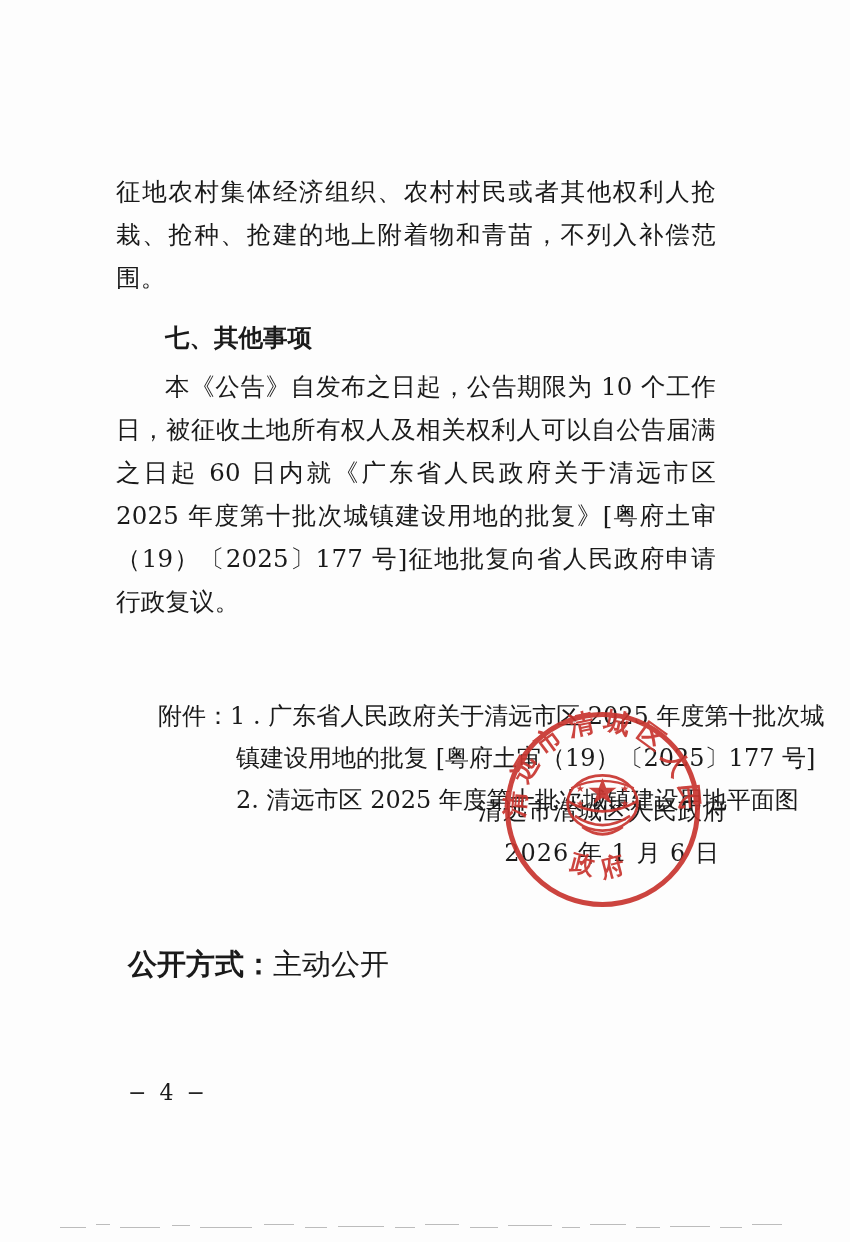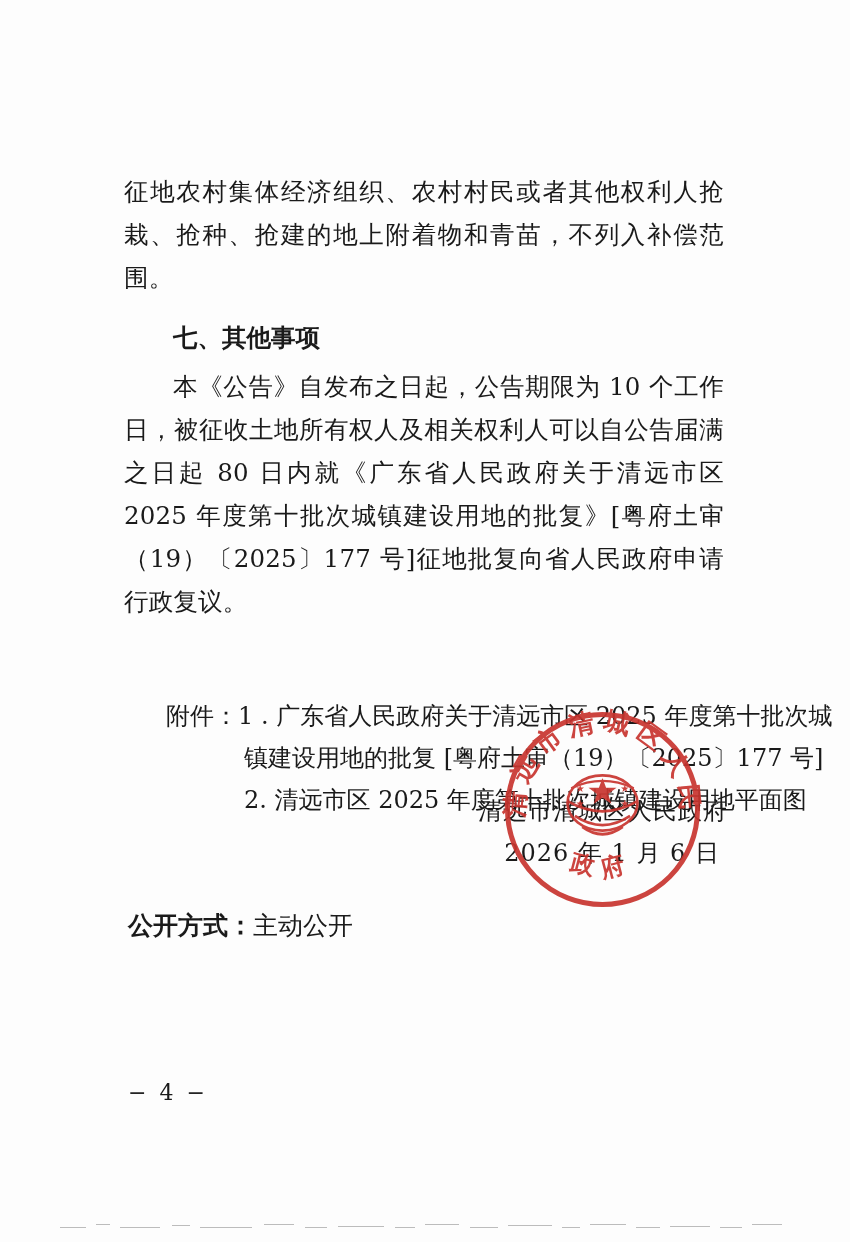--- a/index.html
+++ b/index.html
@@ -17,21 +17,21 @@
   }
 
   .page {
     position: absolute;
     inset: 0;
     background: #fdfdfd;
   }
 
   .content {
     position: absolute;
-    left: 124px;
+    left: 116px;
     top: 170px;
     width: 600px;
   }
 
   .para {
     font-size: 24.5px;
     line-height: 43px;
     letter-spacing: 0.2px;
     text-align: justify;
     margin: 0 0 0 0;
@@ -95,22 +95,22 @@
     width: 205px;
     height: 205px;
     pointer-events: none;
     opacity: 0.92;
   }
   .seal svg { display: block; }
 
   .publish {
     position: absolute;
     left: 128px;
-    top: 908px;
-    font-size: 25px;
+    top: 946px;
+    font-size: 29px;
     line-height: 36px;
   }
   .publish b {
     font-family: "DejaVu Sans", "Liberation Sans", sans-serif;
     font-weight: bold;
   }
 
   .page-number {
     position: absolute;
     left: 128px;
@@ -140,21 +140,21 @@
 <div class="page">
 
   <div class="content">
 
     <p class="para">征地农村集体经济组织、农村村民或者其他权利人抢栽、抢种、抢建的地上附着物和青苗，不列入补偿范围。</p>
 
     <div class="gap-small"></div>
 
     <h2 class="section-head">七、其他事项</h2>
 
-    <p class="para indent2">本《公告》自发布之日起，公告期限为 10 个工作日，被征收土地所有权人及相关权利人可以自公告届满之日起 80 日内就《广东省人民政府关于清远市区 2025 年度第十批次城镇建设用地的批复》[粤府土审（19）〔2025〕177 号]征地批复向省人民政府申请行政复议。</p>
+    <p class="para indent2">本《公告》自发布之日起，公告期限为 10 个工作日，被征收土地所有权人及相关权利人可以自公告届满之日起 60 日内就《广东省人民政府关于清远市区 2025 年度第十批次城镇建设用地的批复》[粤府土审（19）〔2025〕177 号]征地批复向省人民政府申请行政复议。</p>
 
     <div class="gap-med"></div>
 
 
     <div class="attach">
       <div class="attach-row attach-line1"><span>附件：</span><span>1 . 广东省人民政府关于清远市区 2025 年度第十批次城</span></div>
       <div class="attach-row attach-line2"><span>镇建设用地的批复 [粤府土审（19）〔2025〕177 号]</span></div>
       <div class="attach-row attach-line3"><span>2. 清远市区 2025 年度第十批次城镇建设用地平面图</span></div>
     </div>
 

